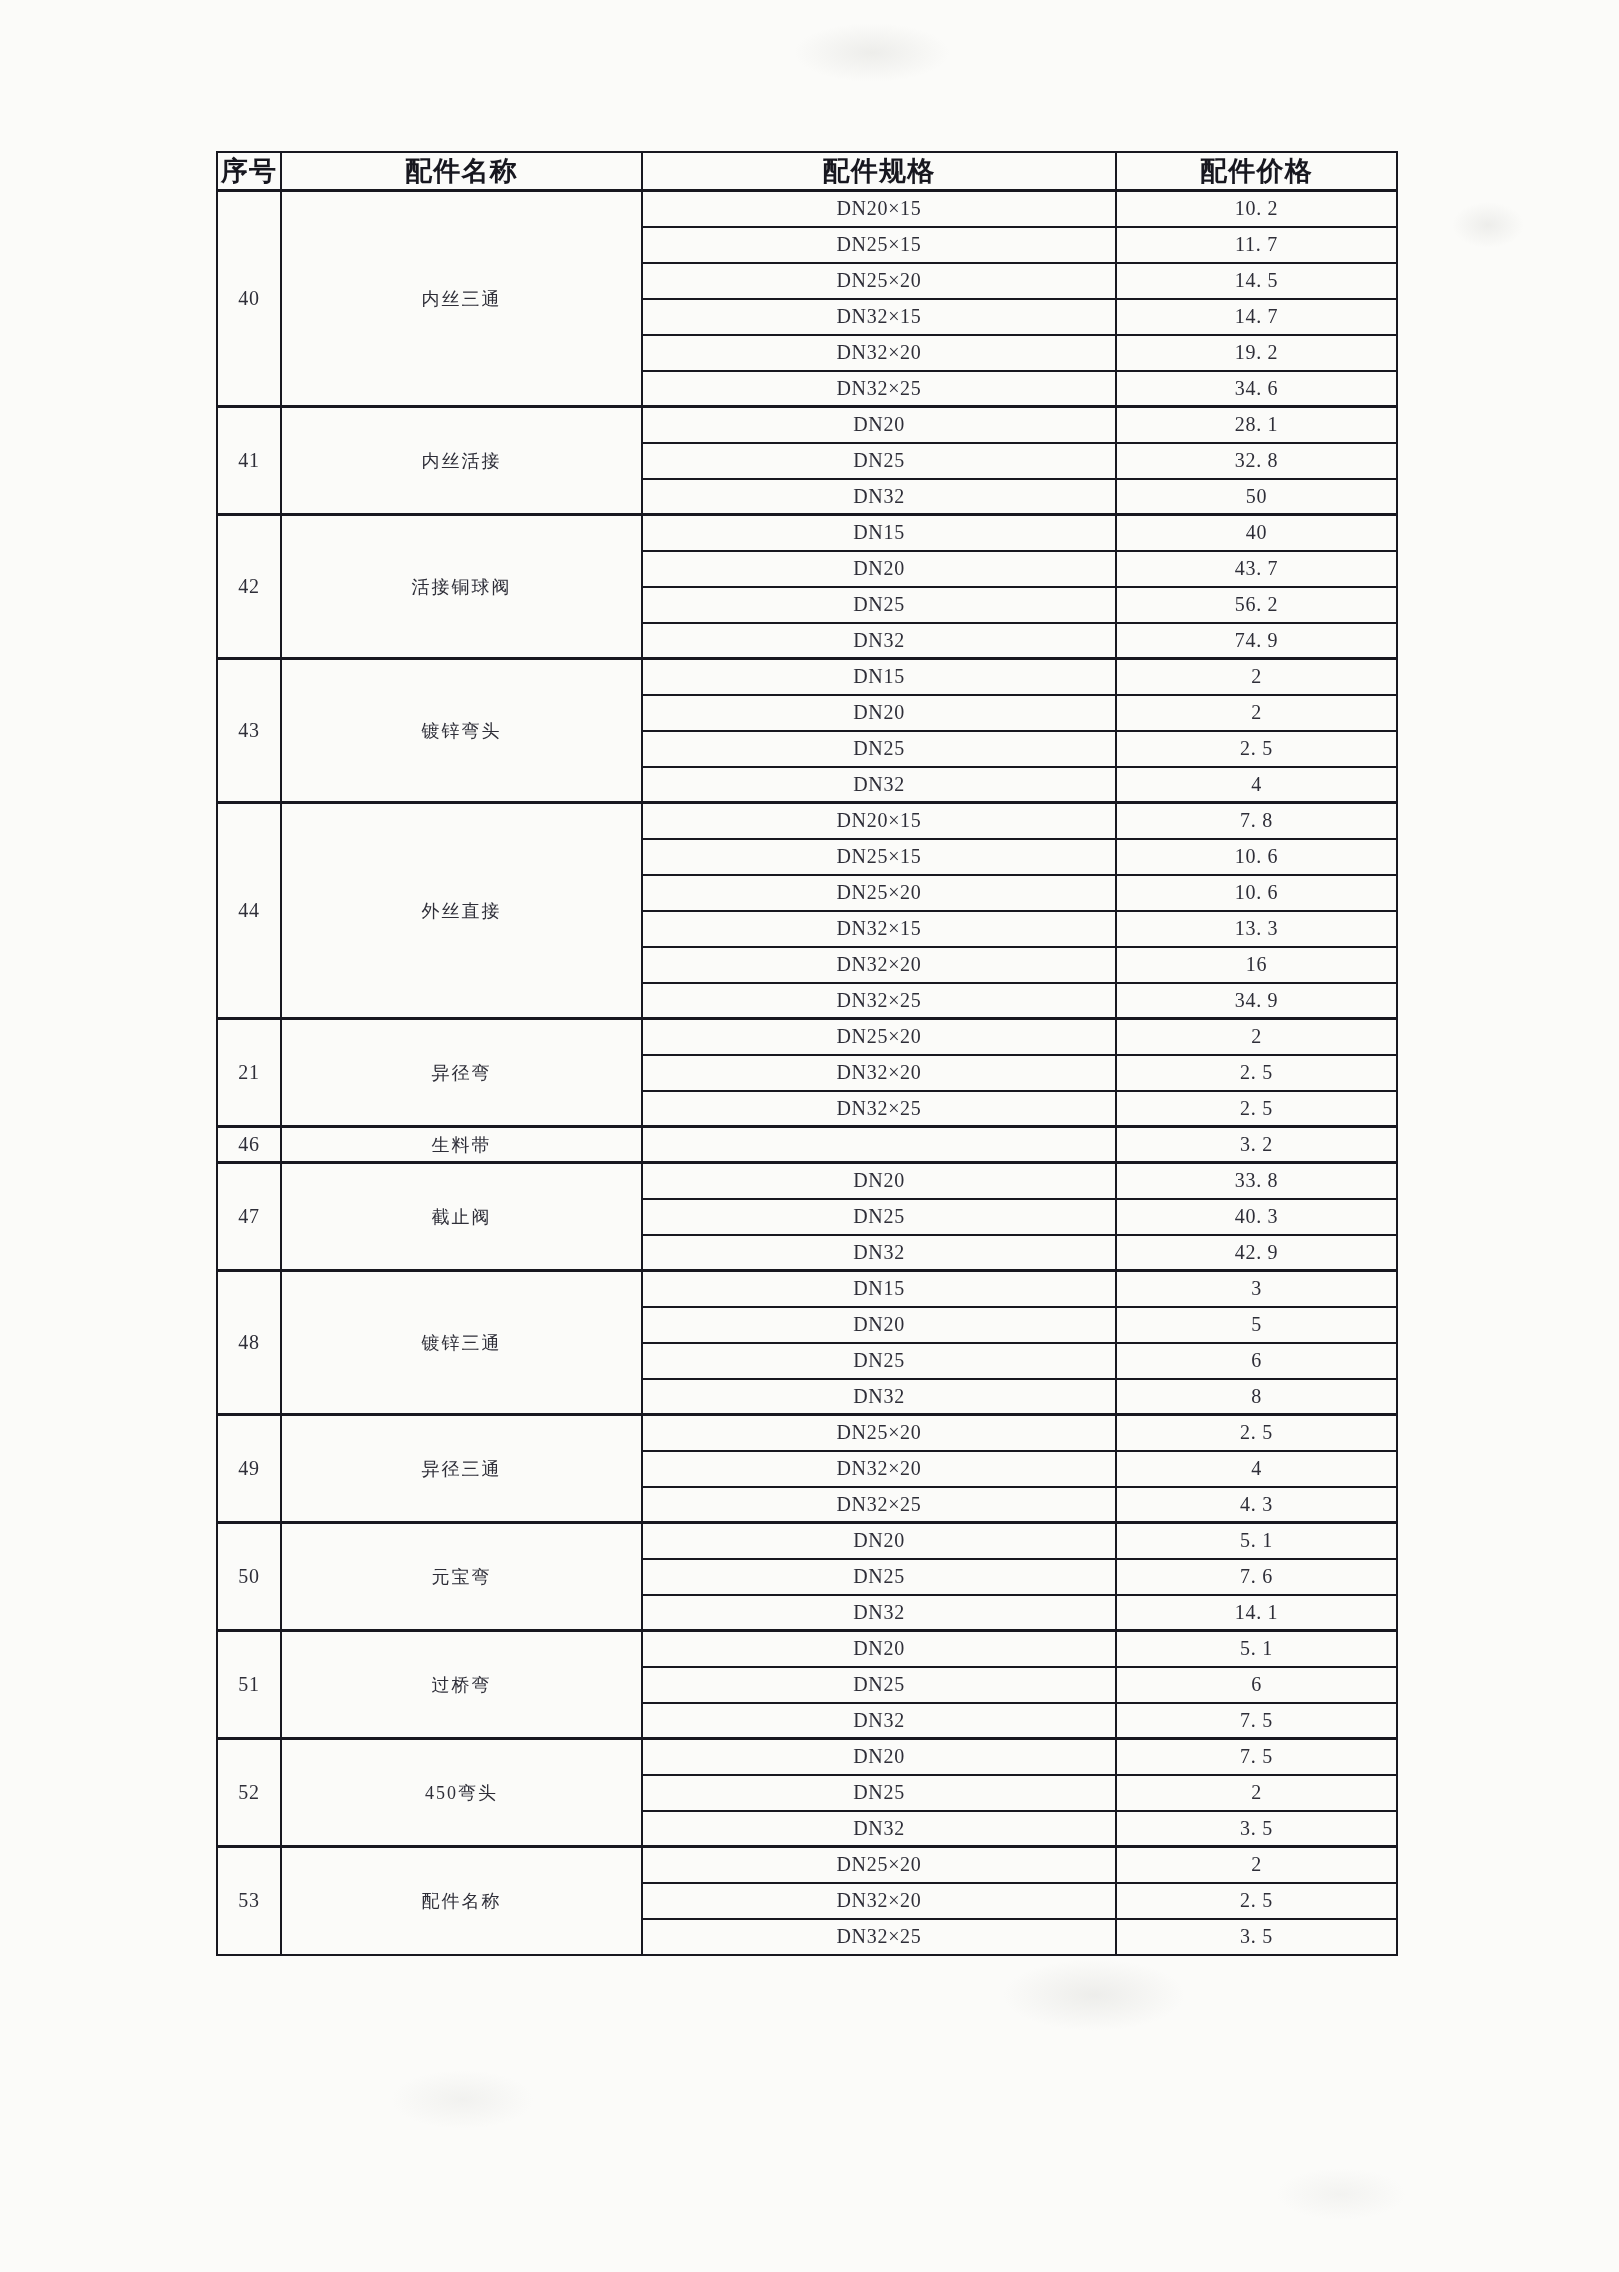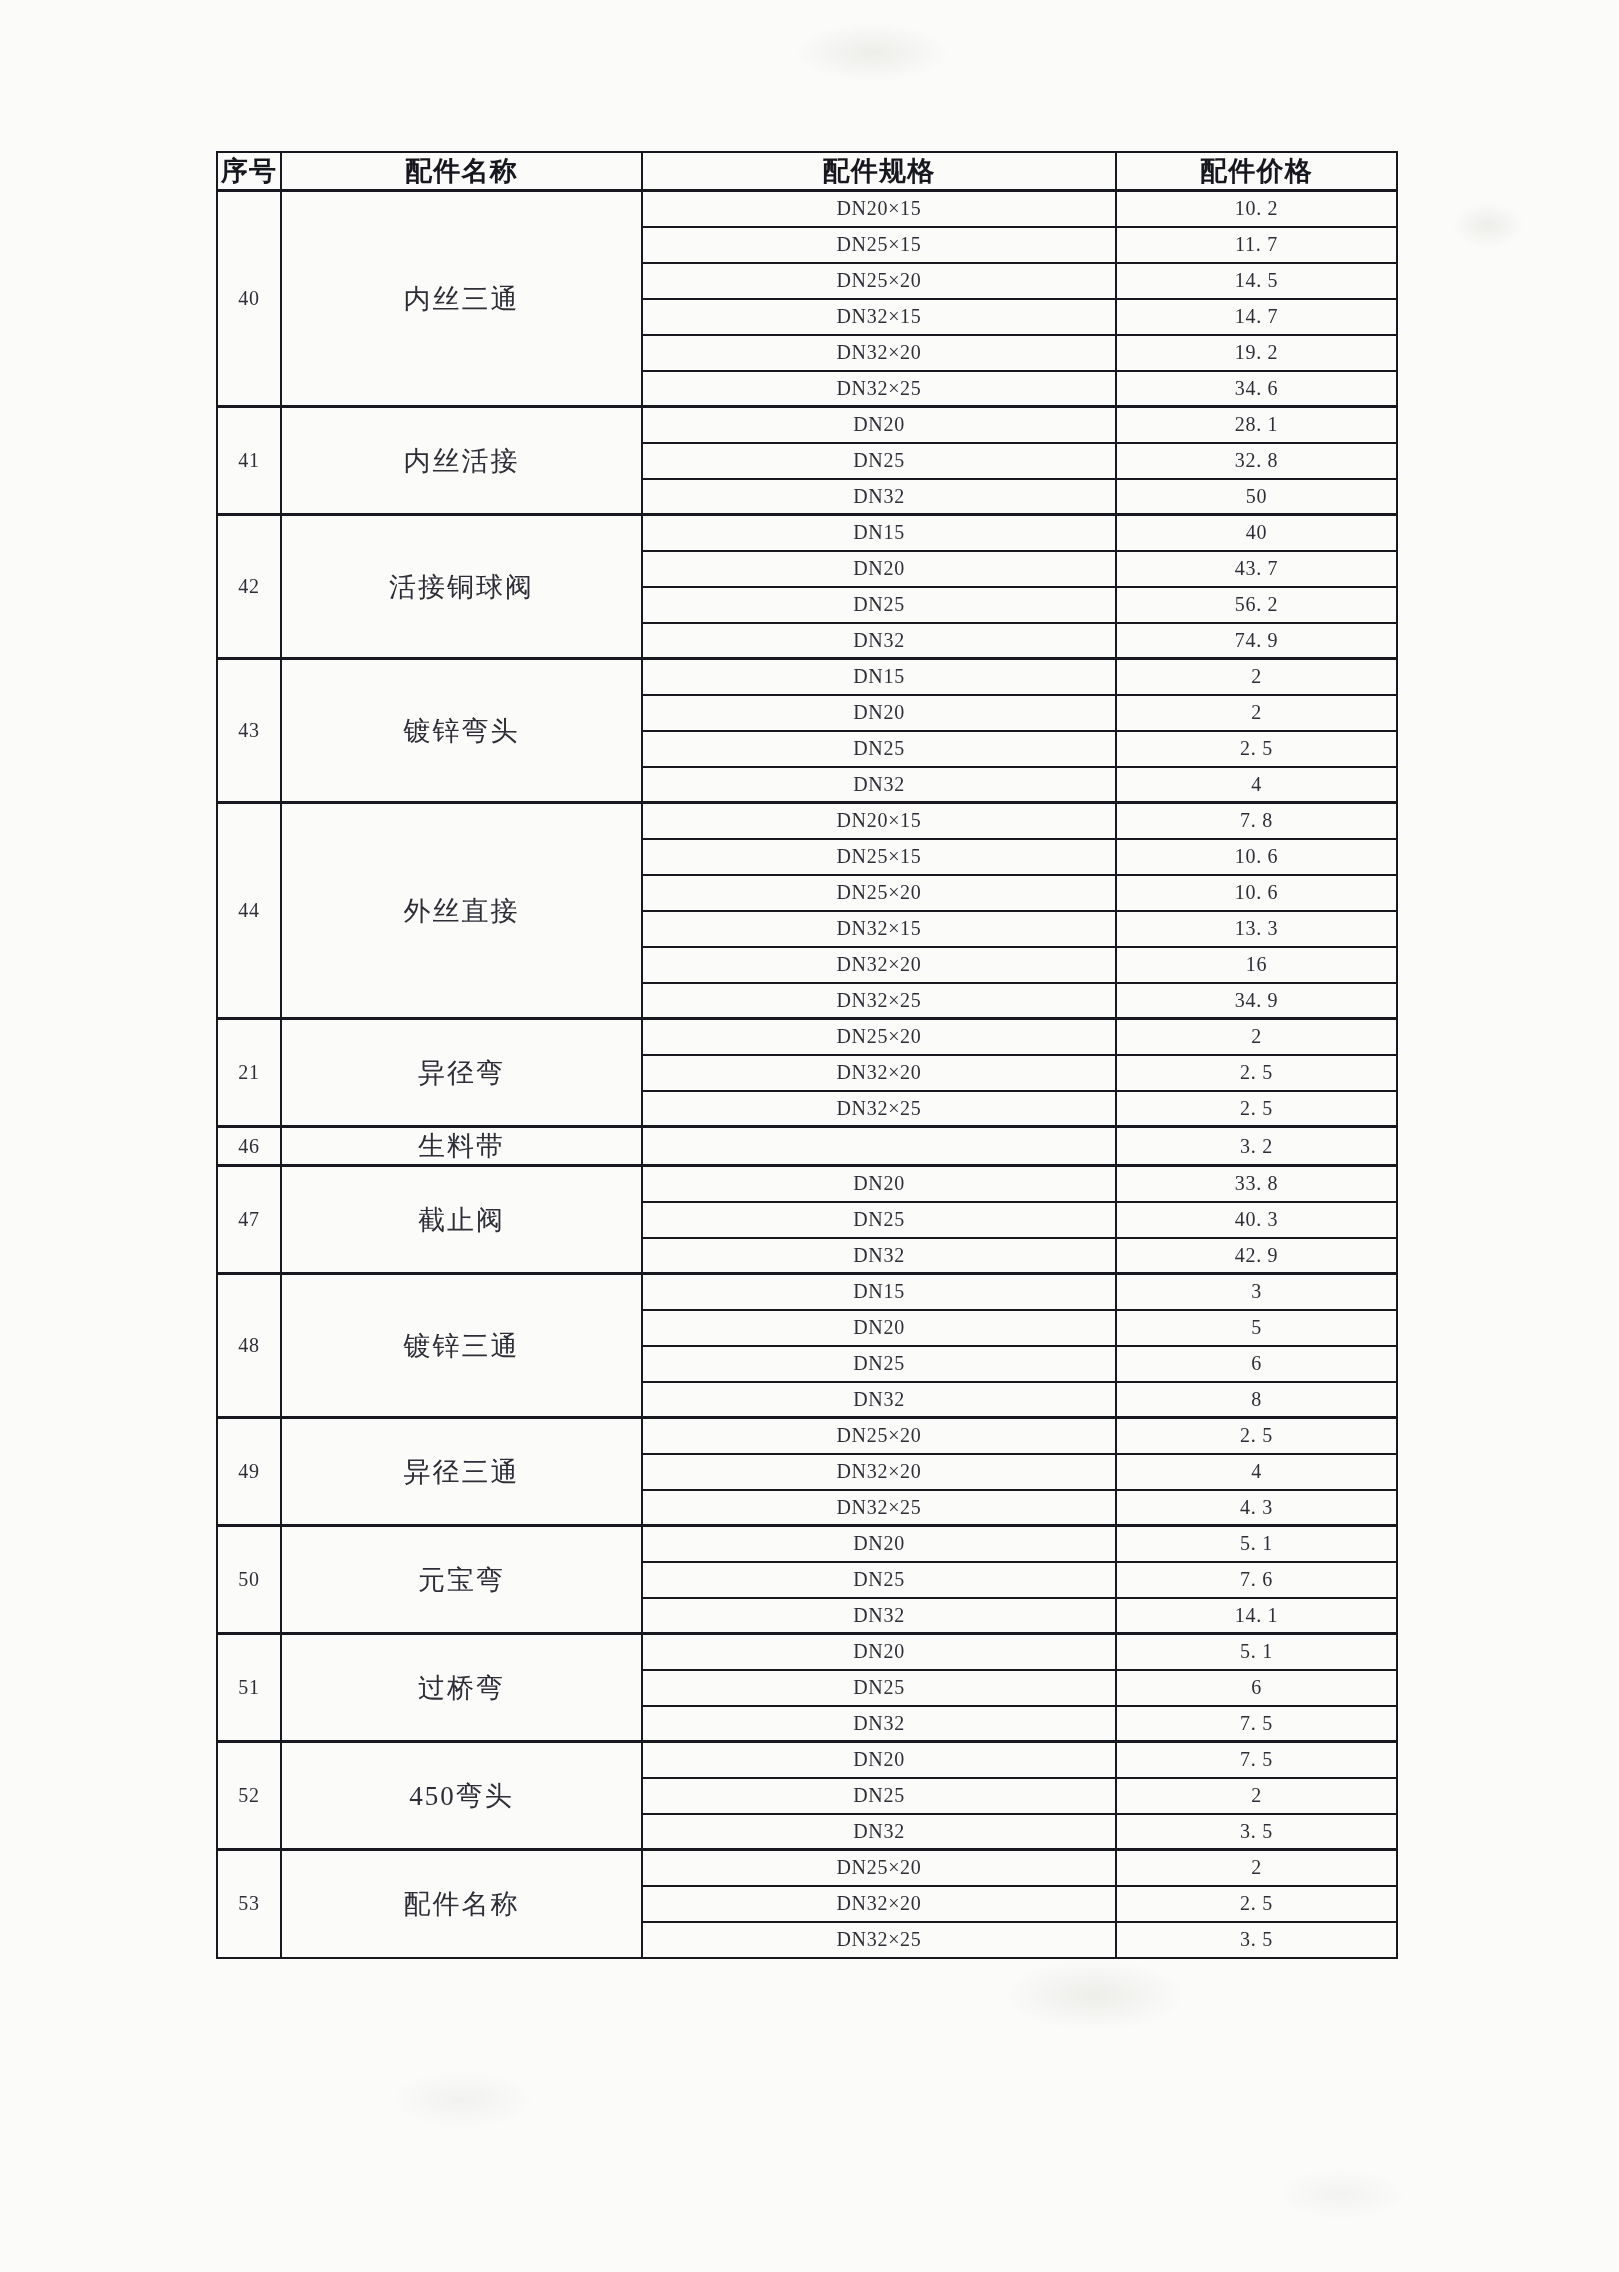--- a/index.html
+++ b/index.html
@@ -57,21 +57,21 @@
     letter-spacing: 1.3px;
     border-bottom: 3.3px solid #181820;
   }
   tbody tr { height: 36px; }
   tbody td {
     font-size: 20px;
     color: #2e2e38;
   }
   tbody tr.group-first td { border-top: 3.3px solid #181820; border-radius: 10px; }
   td.serial { font-size: 20px; letter-spacing: 0.7px; }
-  td.name   { font-size: 27px; letter-spacing: 2px; margin-top: 20px; }
+  td.name   { font-size: 18px; letter-spacing: 2px; margin-top: 20px; }
   td.spec   { letter-spacing: 0.7px; }
   td.price  { letter-spacing: 0.7px; }
 </style>
 </head>
 <body>
 
 <div class="smudge s1"></div>
 <div class="smudge s2"></div>
 <div class="smudge s3"></div>
 <div class="smudge s4"></div>

